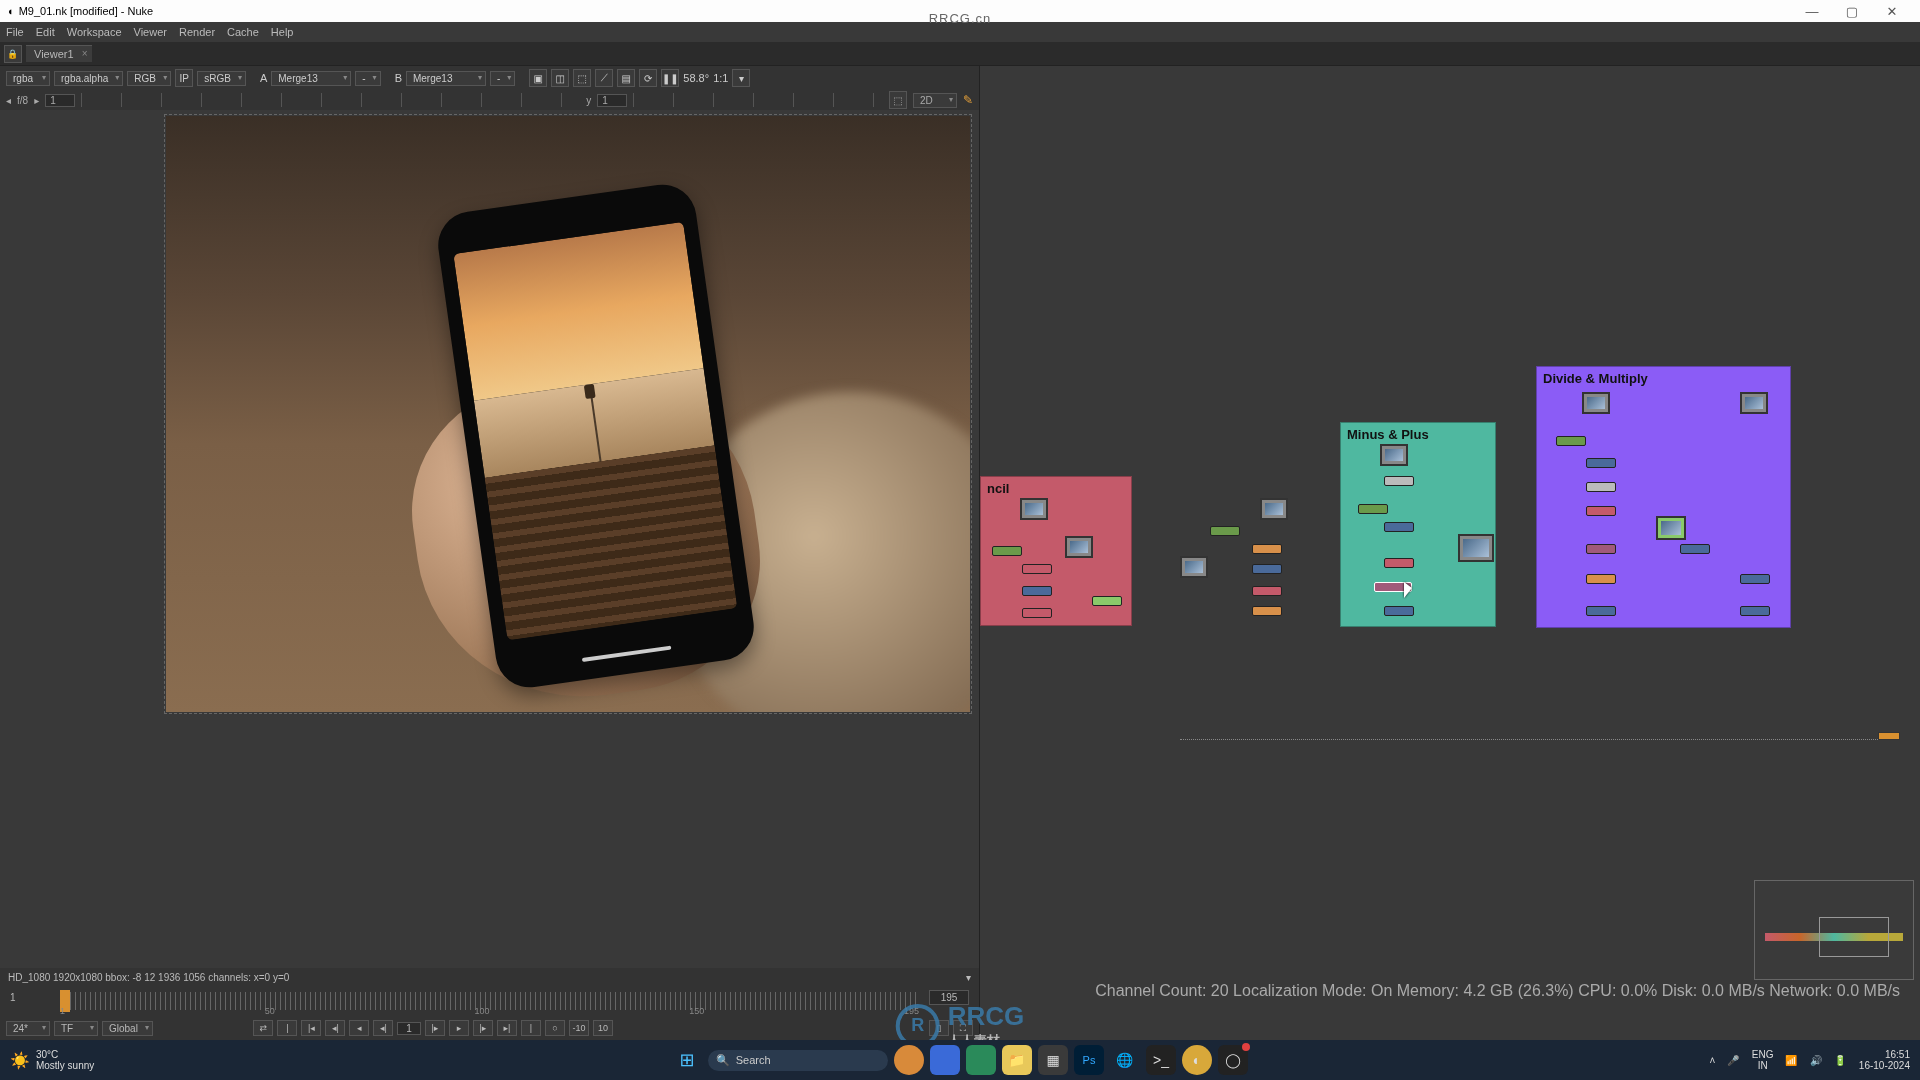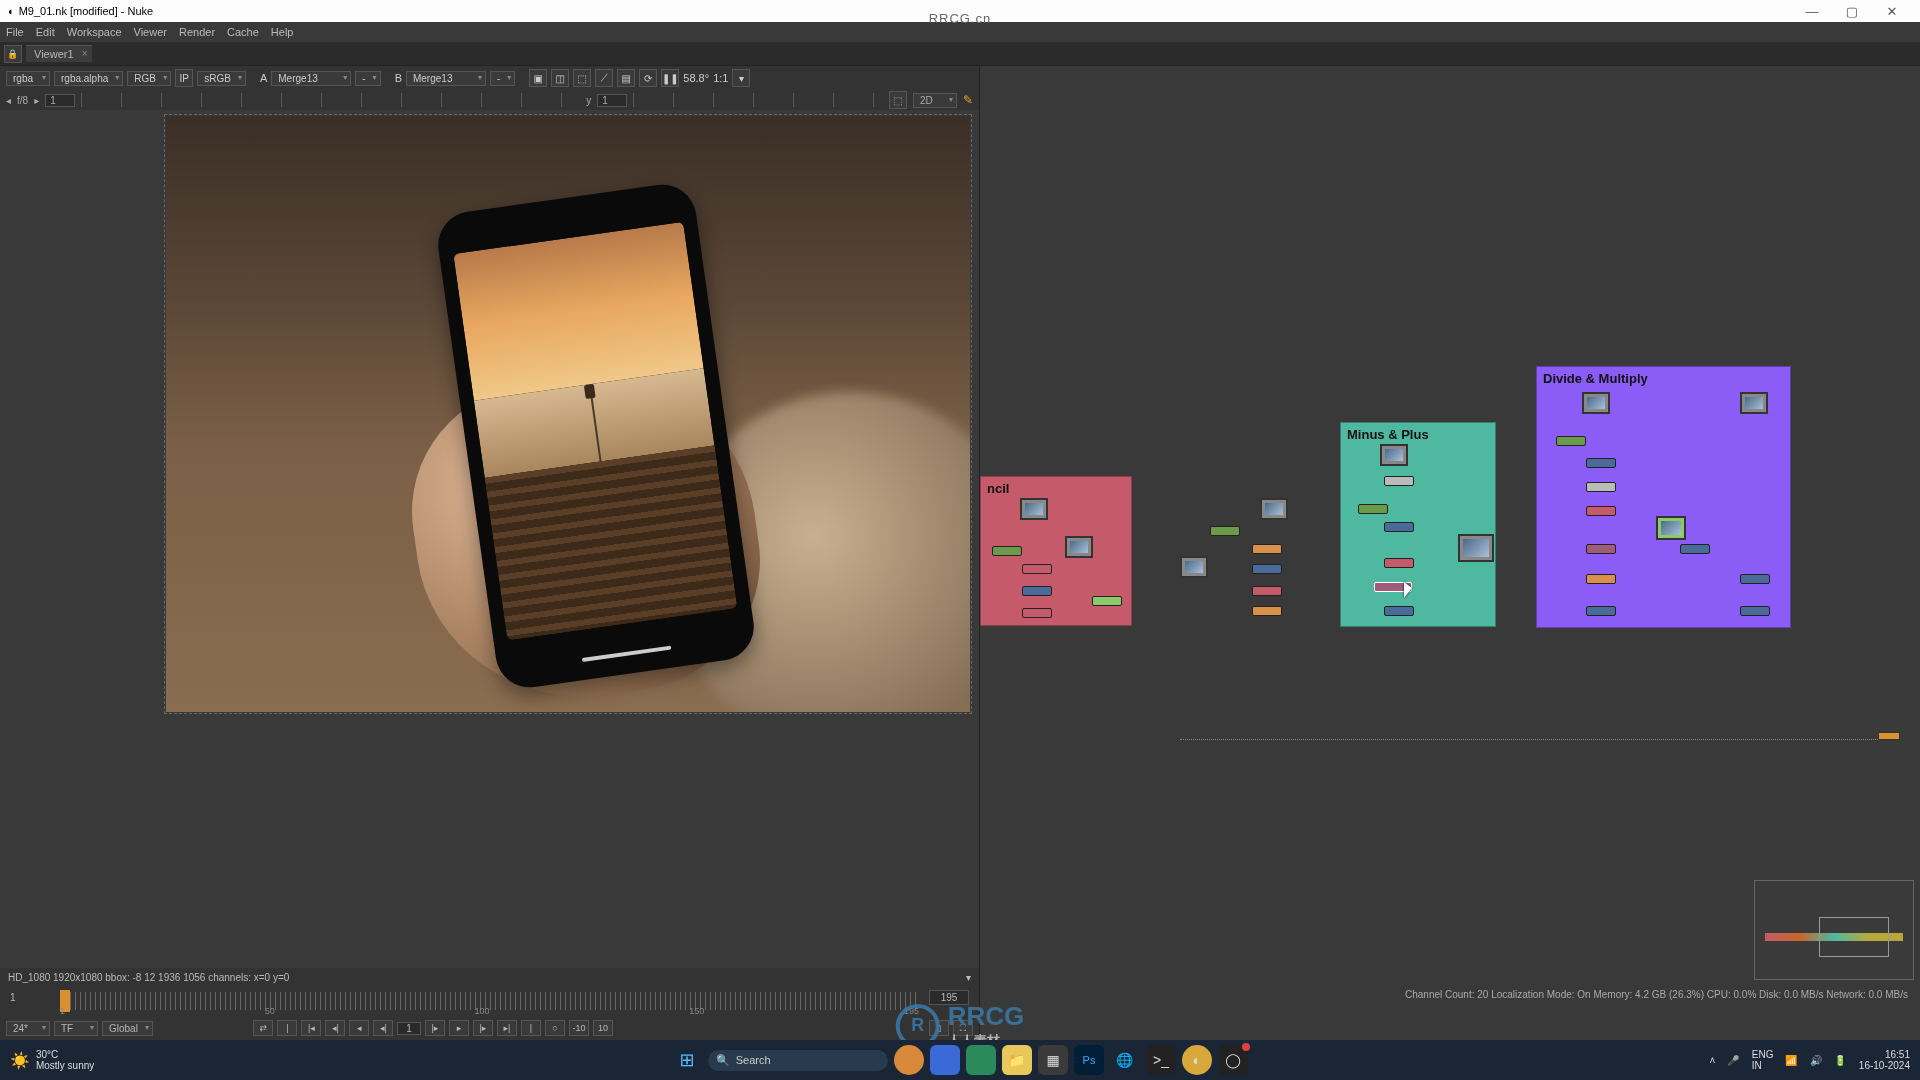--- a/index.html
+++ b/index.html
@@ -56,21 +56,21 @@
 .bd-pink{background:#c45a6a}
 .bd-orange{background:#c8652a}
 .bd-teal{background:#4fb8a0}
 .bd-olive{background:#8b5cf6}
 .node{position:absolute;width:30px;height:10px;border:1px solid #222;border-radius:2px}
 .nimg{position:absolute;width:28px;height:22px;background:#888;border:2px solid #333}
 .nimg::after{content:"";position:absolute;inset:3px;background:linear-gradient(135deg,#4a6a8a,#aac0d8)}
 .minimap{position:absolute;right:6px;bottom:60px;width:160px;height:100px;border:1px solid #666;background:#3a3a3a}
 .minimap .mview{position:absolute;left:64px;top:36px;width:70px;height:40px;border:1px solid #999}
 .minimap .mdots{position:absolute;left:10px;top:52px;right:10px;height:8px;background:linear-gradient(90deg,#c45a6a,#c8652a,#4fb8a0,#b8a83a,#b8a83a)}
-.status{position:absolute;right:12px;bottom:40px;font-size:10px;color:#aaa}
+.status{position:absolute;right:20px;bottom:40px;font-size:16px;color:#aaa}
 .hidden-node{position:absolute;right:20px;bottom:300px;width:22px;height:8px;background:#d89030;border:1px solid #333}
 .dash{position:absolute;left:200px;right:30px;bottom:300px;border-top:1px dotted #888}
 .taskbar{position:absolute;bottom:0;left:0;right:0;height:40px;background:#1a2636;display:flex;align-items:center;padding:0 10px;color:#ddd;font-size:11px}
 .tb-left{display:flex;align-items:center;gap:6px}
 .tb-weather{display:flex;flex-direction:column;line-height:1.1;font-size:10px}
 .tb-center{position:absolute;left:50%;transform:translateX(-50%);display:flex;align-items:center;gap:6px}
 .tb-search{background:#2a3a4e;border-radius:16px;padding:4px 14px 4px 8px;display:flex;align-items:center;gap:6px;width:180px;color:#ccc}
 .tb-ico{width:30px;height:30px;border-radius:6px;display:flex;align-items:center;justify-content:center;font-size:14px}
 .tb-right{margin-left:auto;display:flex;align-items:center;gap:12px;font-size:10px}
 .tb-clock{text-align:right;line-height:1.1}
@@ -309,21 +309,21 @@
     <div class="tb-ico" style="background:#3a3a3a">▦</div>
     <div class="tb-ico" style="background:#001e36;color:#31a8ff;font-size:11px">Ps</div>
     <div class="tb-ico">🌐</div>
     <div class="tb-ico" style="background:#222">&gt;_</div>
     <div class="tb-ico" style="background:#d8a83a;border-radius:50%">◐</div>
     <div class="tb-ico" style="background:#222;position:relative">◯<span style="position:absolute;top:-2px;right:-2px;width:8px;height:8px;background:#e04040;border-radius:50%"></span></div>
   </div>
   <div class="tb-right">
     <span>˄</span>
     <span>🎤</span>
-    <div style="line-height:1.1">
+    <div style="text-align:center;line-height:1.1">
       <div>ENG</div>
       <div>IN</div>
     </div>
     <span>📶</span>
     <span>🔊</span>
     <span>🔋</span>
     <div class="tb-clock">
       <div>16:51</div>
       <div>16-10-2024</div>
     </div>

